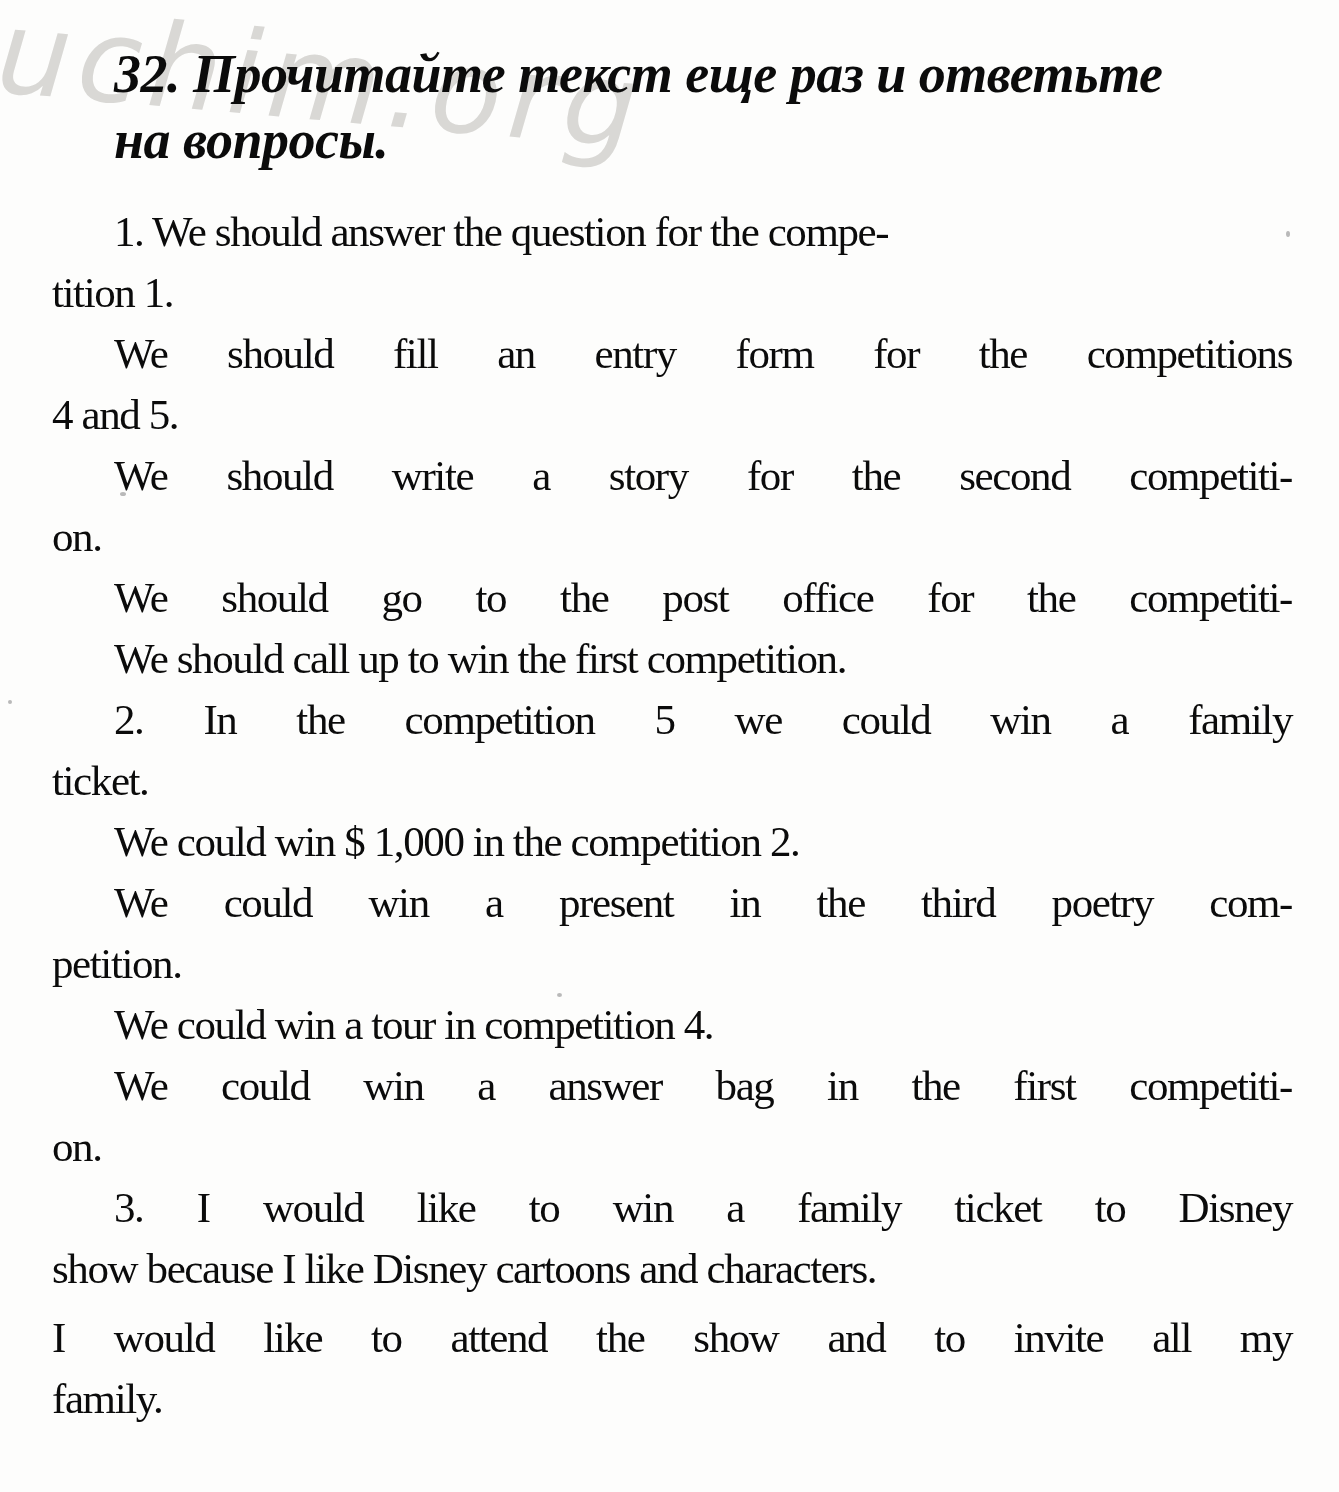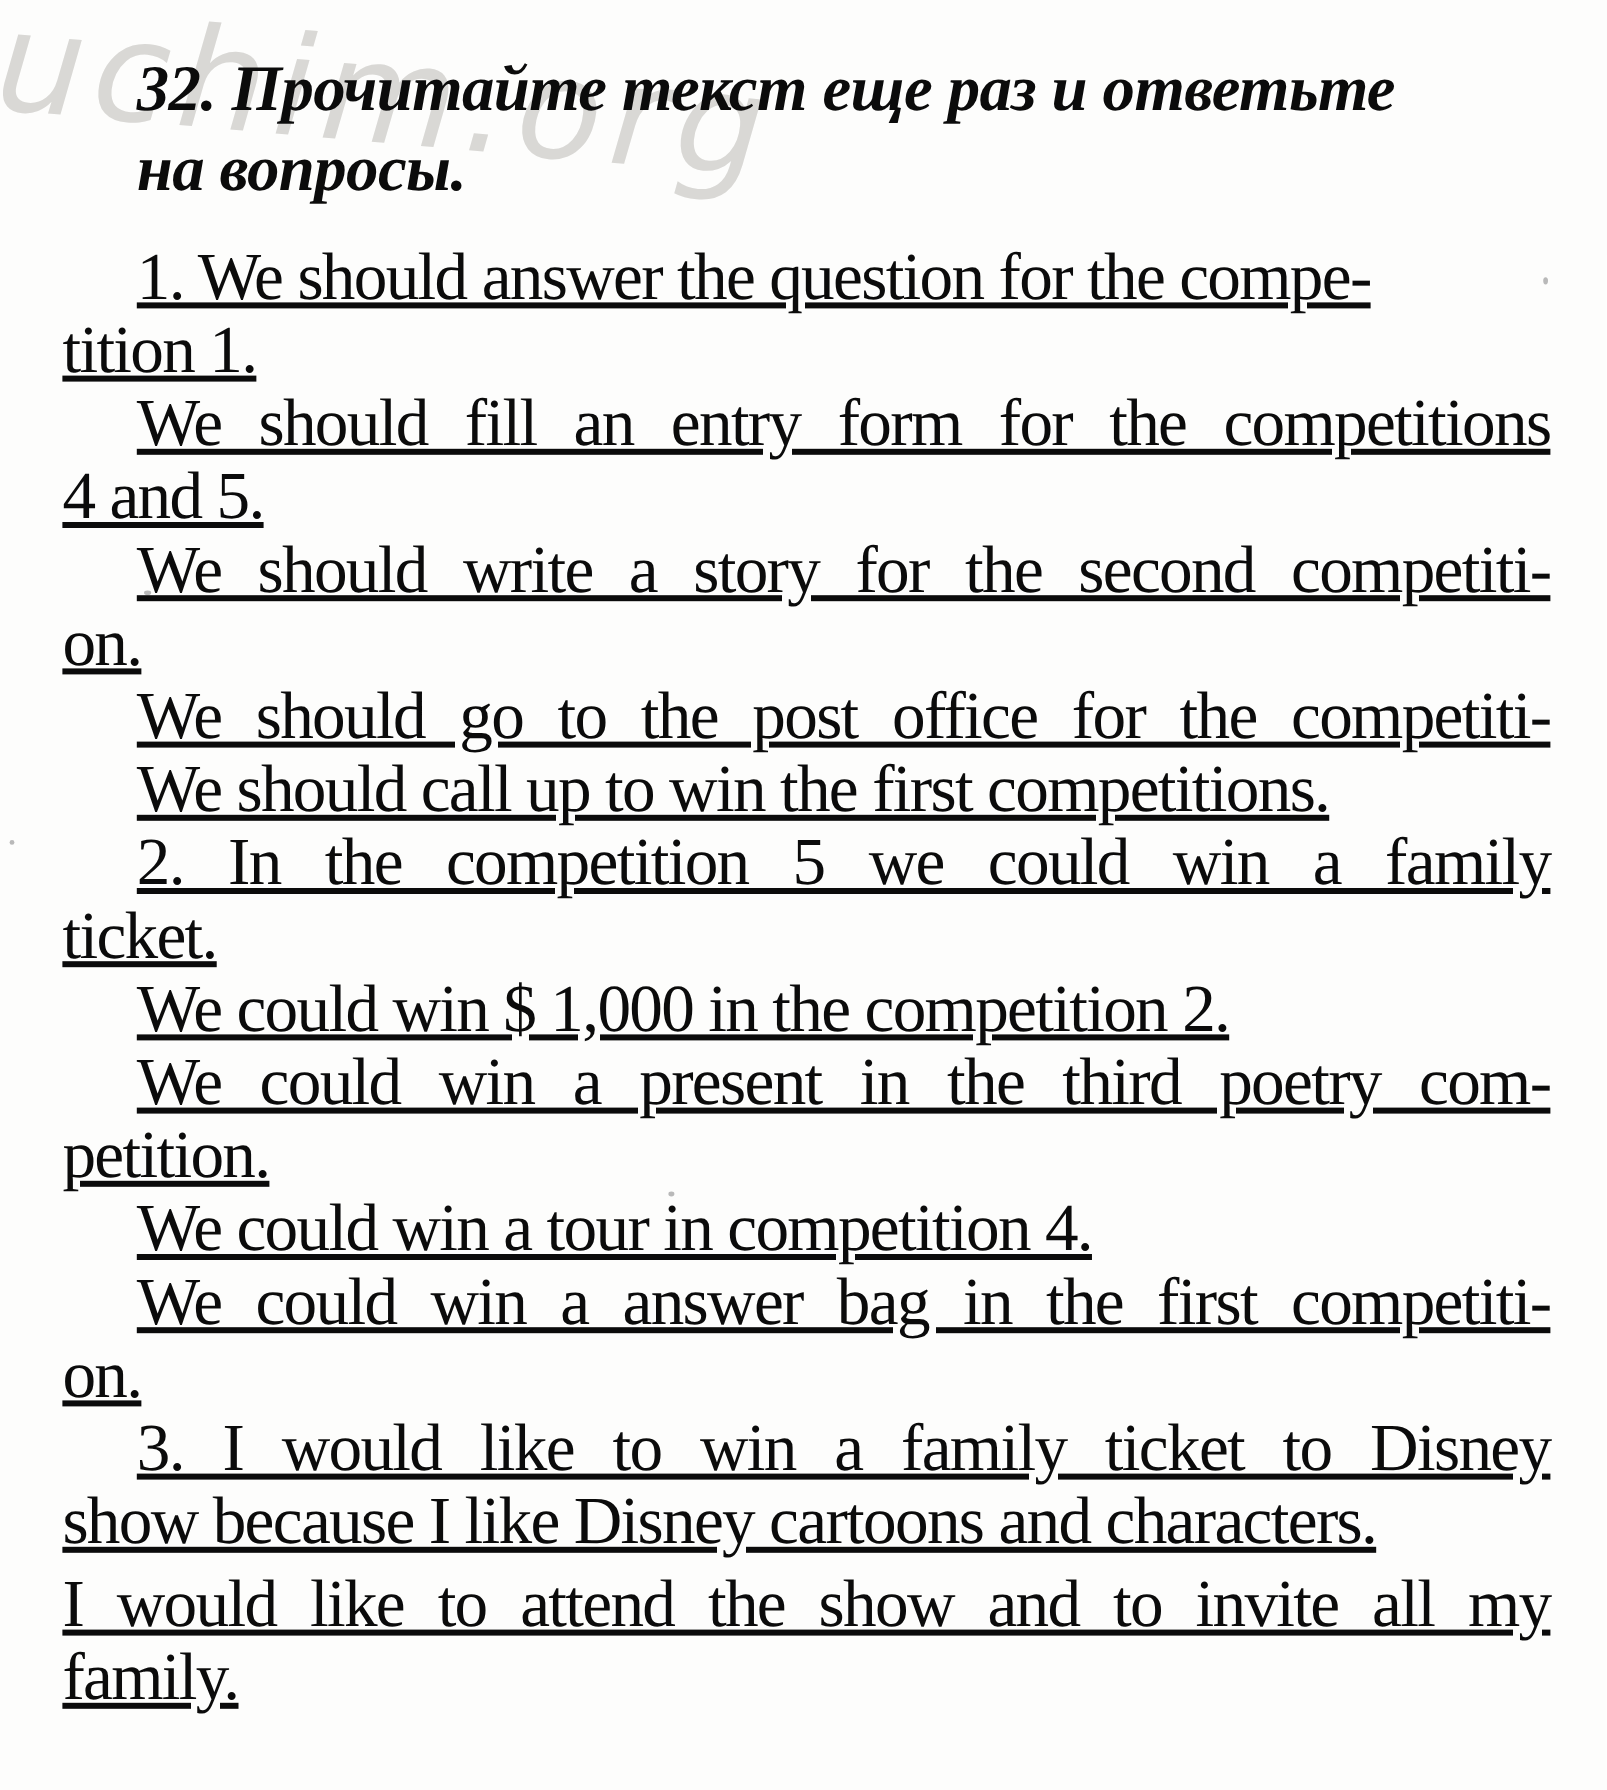--- a/index.html
+++ b/index.html
@@ -46,25 +46,24 @@
     font-weight: bold;
     font-size: 54px;
     line-height: 66px;
     letter-spacing: -0.5px;
     white-space: nowrap;
   }
   .hline.last { margin-bottom: 28px; }
 
   
   .ln {
-    font-size: 56px;
+    font-size: 43px;
     line-height: 61px;
     letter-spacing: -1.4px;
     white-space: nowrap;
-    text-decoration: underline;
   }
   .ind { padding-left: 62px; }          
   .just {                                
     white-space: normal;
     text-align: justify;
     text-align-last: justify;
   }
   .gap { margin-top: 8px; }             
 
   
@@ -96,21 +95,21 @@
     <div class="hline ind">32. Прочитайте текст еще раз и ответьте</div>
     <div class="hline ind last">на вопросы.</div>
 
     <div class="ln ind">1. We should answer the question for the compe-</div>
     <div class="ln">tition 1.</div>
     <div class="ln ind just">We should fill an entry form for the competitions</div>
     <div class="ln">4 and 5.</div>
     <div class="ln ind just">We should write a story for the second competiti-</div>
     <div class="ln">on.</div>
     <div class="ln ind just">We should go to the post office for the competiti-</div>
-    <div class="ln ind">We should call up to win the first competitions.</div>
+    <div class="ln ind">We should call up to win the first competition.</div>
     <div class="ln ind just">2. In the competition 5 we could win a family</div>
     <div class="ln">ticket.</div>
     <div class="ln ind">We could win $ 1,000 in the competition 2.</div>
     <div class="ln ind just">We could win a present in the third poetry com-</div>
     <div class="ln">petition.</div>
     <div class="ln ind">We could win a tour in competition 4.</div>
     <div class="ln ind just">We could win a answer bag in the first competiti-</div>
     <div class="ln">on.</div>
     <div class="ln ind just">3. I would like to win a family ticket to Disney</div>
     <div class="ln">show because I like Disney cartoons and characters.</div>

